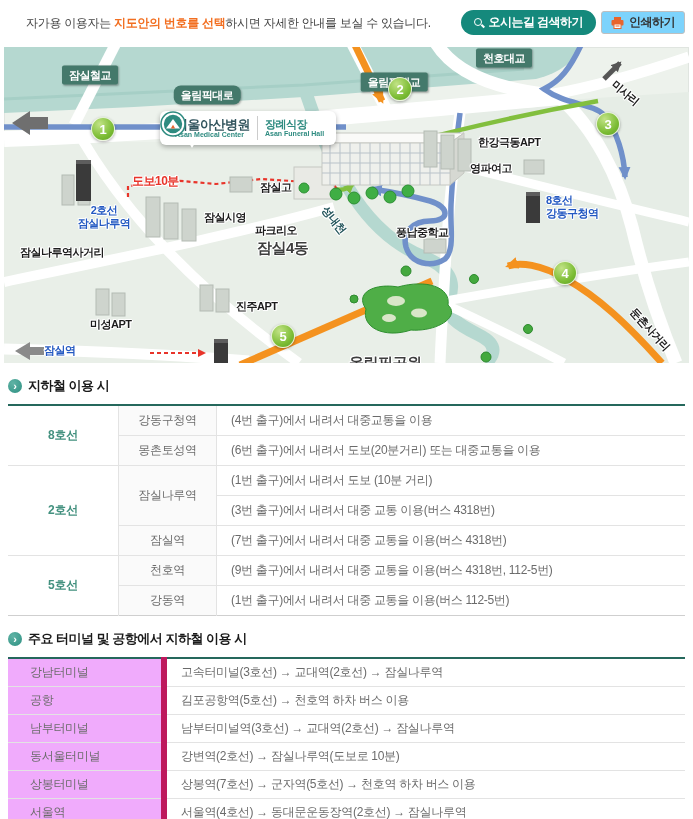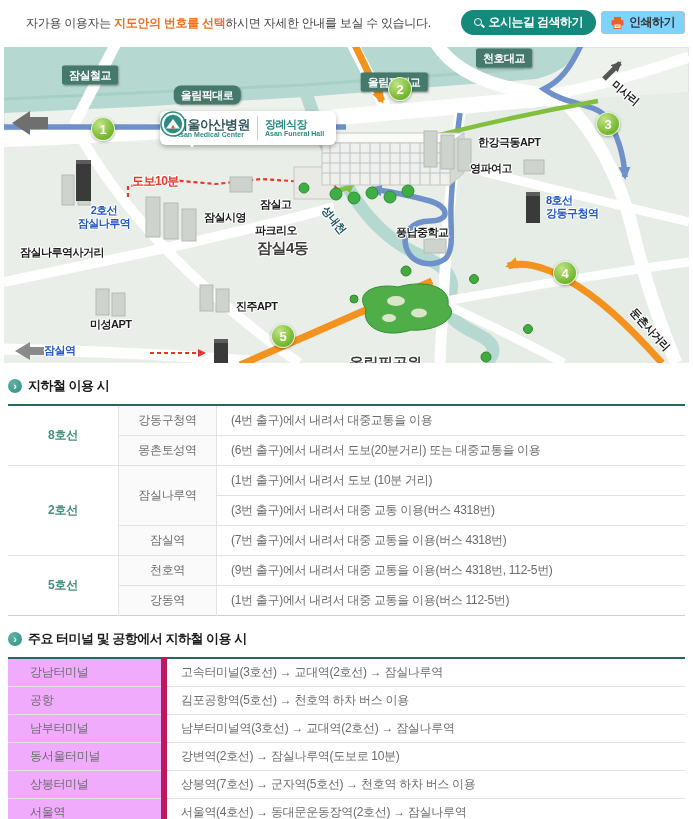--- a/index.html
+++ b/index.html
@@ -251,21 +251,21 @@
   <div class="marker" style="left:267px;top:277px;">5</div>
 
   <div class="mlabel rot" style="left:614px;top:30px;transform:rotate(40deg);">미사리</div>
   <div class="mlabel" style="left:474px;top:88px;">한강극동APT</div>
   <div class="mlabel" style="left:466px;top:114px;">영파여고</div>
   <div class="mlabel blue" style="left:542px;top:146px;">8호선</div>
   <div class="mlabel blue" style="left:542px;top:159px;">강동구청역</div>
   <div class="mlabel" style="left:392px;top:178px;">풍납중학교</div>
   <div class="mlabel rot" style="left:326px;top:156px;transform:rotate(52deg);color:#24565c;">성내천</div>
   <div class="mlabel big" style="left:253px;top:192px;">잠실4동</div>
-  <div class="mlabel" style="left:256px;top:150px;">잠실고</div>
+  <div class="mlabel" style="left:256px;top:133px;">잠실고</div>
   <div class="mlabel" style="left:200px;top:163px;">잠실시영</div>
   <div class="mlabel" style="left:203px;top:176px;margin-left:48px;">파크리오</div>
   <div class="mlabel blue" style="left:68px;top:156px;width:64px;text-align:center;">2호선</div>
   <div class="mlabel blue" style="left:60px;top:169px;width:80px;text-align:center;">잠실나루역</div>
   <div class="mlabel" style="left:16px;top:198px;">잠실나루역사거리</div>
   <div class="mlabel" style="left:86px;top:270px;">미성APT</div>
   <div class="mlabel" style="left:232px;top:252px;">진주APT</div>
   <div class="mlabel red" style="left:128px;top:126px;font-size:12px;">도보10분</div>
   <div class="mlabel rot" style="left:634px;top:258px;transform:rotate(48deg);">둔촌사거리</div>
   <div class="mlabel blue" style="left:40px;top:296px;">잠실역</div>

